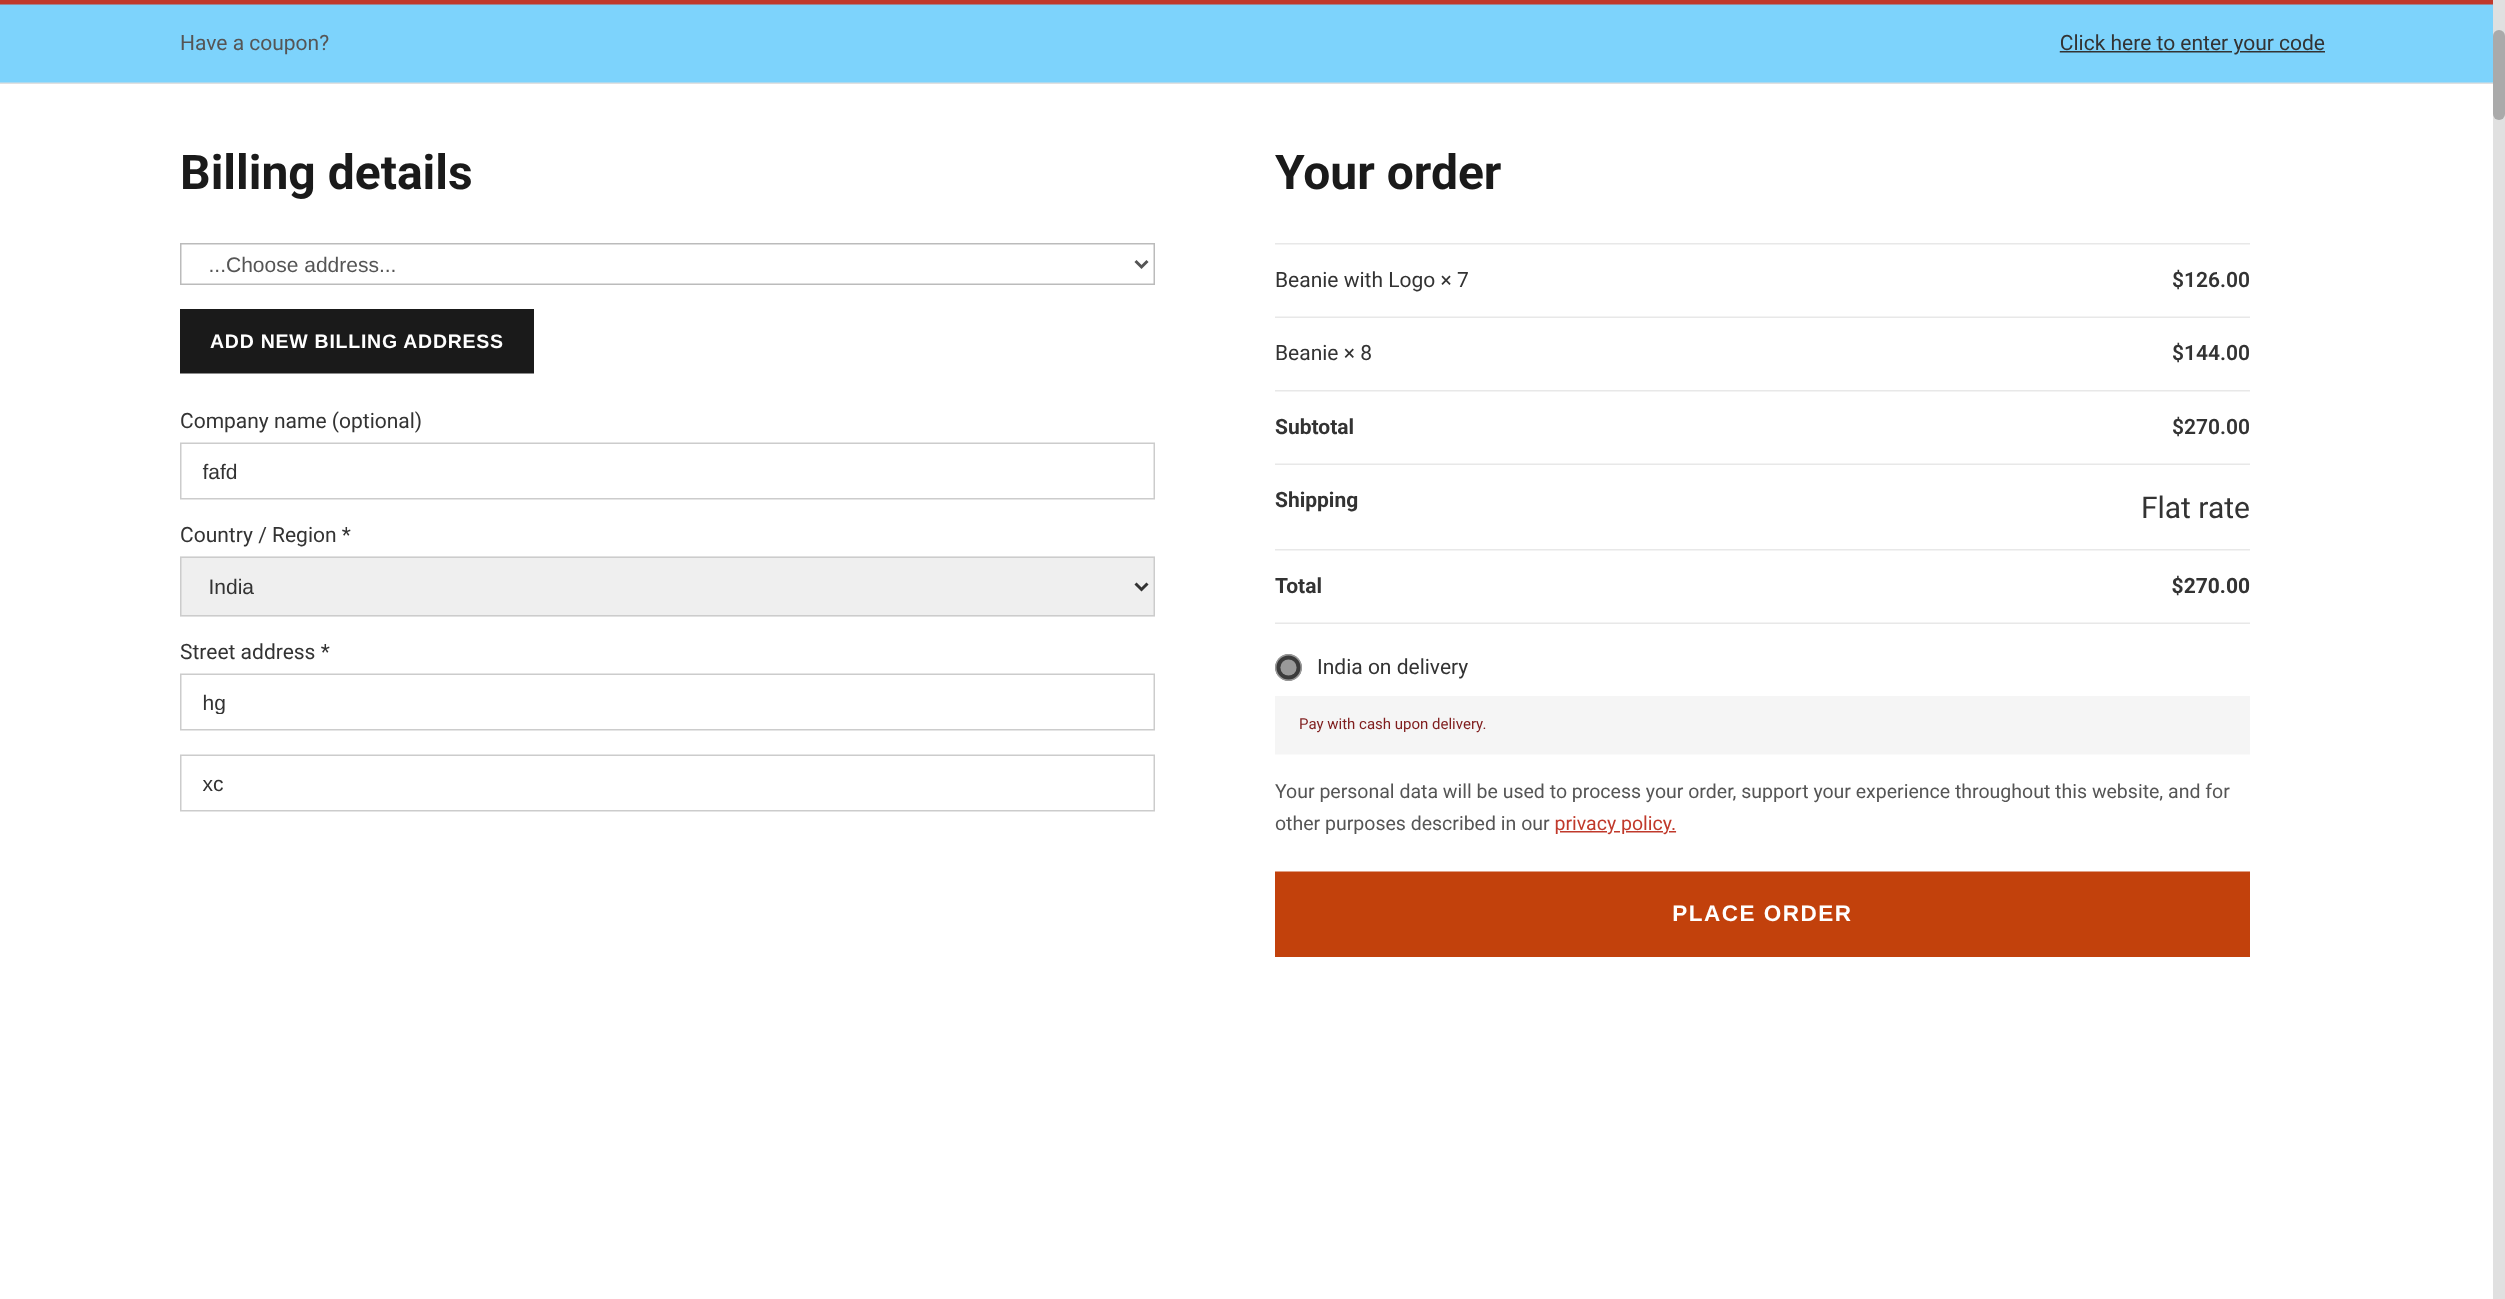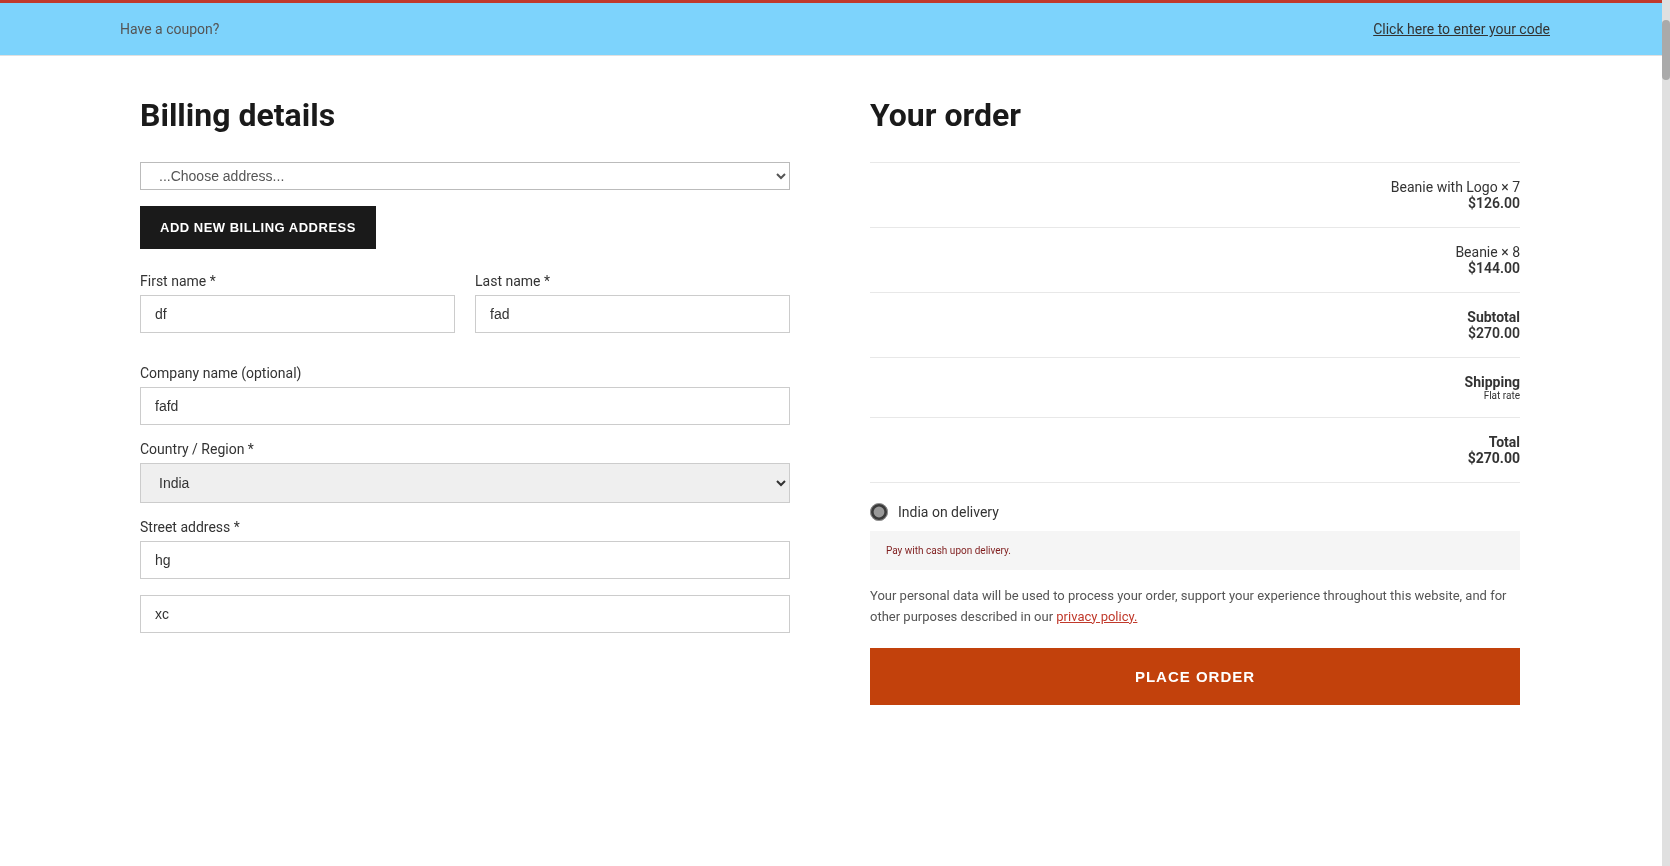--- a/index.html
+++ b/index.html
@@ -29,21 +29,20 @@
       font-size: 14px;
       color: #333;
       text-decoration: underline;
       cursor: pointer;
     }
 
     .main-content {
       display: flex;
       padding: 40px 120px;
       gap: 80px;
-      margin-left: 20px;
     }
 
     .billing-section {
       flex: 1;
       max-width: 650px;
     }
 
     .order-section {
       flex: 1;
       max-width: 650px;
@@ -114,24 +113,23 @@
 
     
     .order-table {
       width: 100%;
       margin-top: 10px;
     }
 
     .order-row {
       display: flex;
       justify-content: space-between;
-      align-items: flex-end;
+      align-items: flex-start;
       padding: 16px 0;
       border-bottom: 1px solid #e8e8e8;
-      flex-direction: column;
     }
 
     .order-row:first-child {
       border-top: 1px solid #e8e8e8;
     }
 
     .order-product-name {
       font-size: 14px;
       color: #333;
     }
@@ -152,21 +150,21 @@
       font-size: 14px;
       font-weight: 700;
     }
 
     .shipping-label {
       font-weight: 700;
       font-size: 14px;
     }
 
     .shipping-value {
-      font-size: 10px;
+      font-size: 20px;
       color: #333;
     }
 
     .payment-section {
       margin-top: 20px;
     }
 
     .payment-option {
       display: flex;
       align-items: center;
@@ -255,30 +253,20 @@
 
     
     <select class="address-select">
       <option>...Choose address...</option>
     </select>
 
     
     <button class="add-address-btn">ADD NEW BILLING ADDRESS</button>
 
     
-    <div class="form-row">
-      <div class="form-group">
-        <label>First name *</label>
-        <input type="text" value="df" style="">
-      </div>
-      <div class="form-group">
-        <label>Last name *</label>
-        <input type="text" value="fad" style="">
-      </div>
-    </div>
 
     
     <div class="form-group">
       <label>Company name (optional)</label>
       <input type="text" value="fafd" style="">
     </div>
 
     
     <div class="form-group">
       <label>Country / Region *</label>

